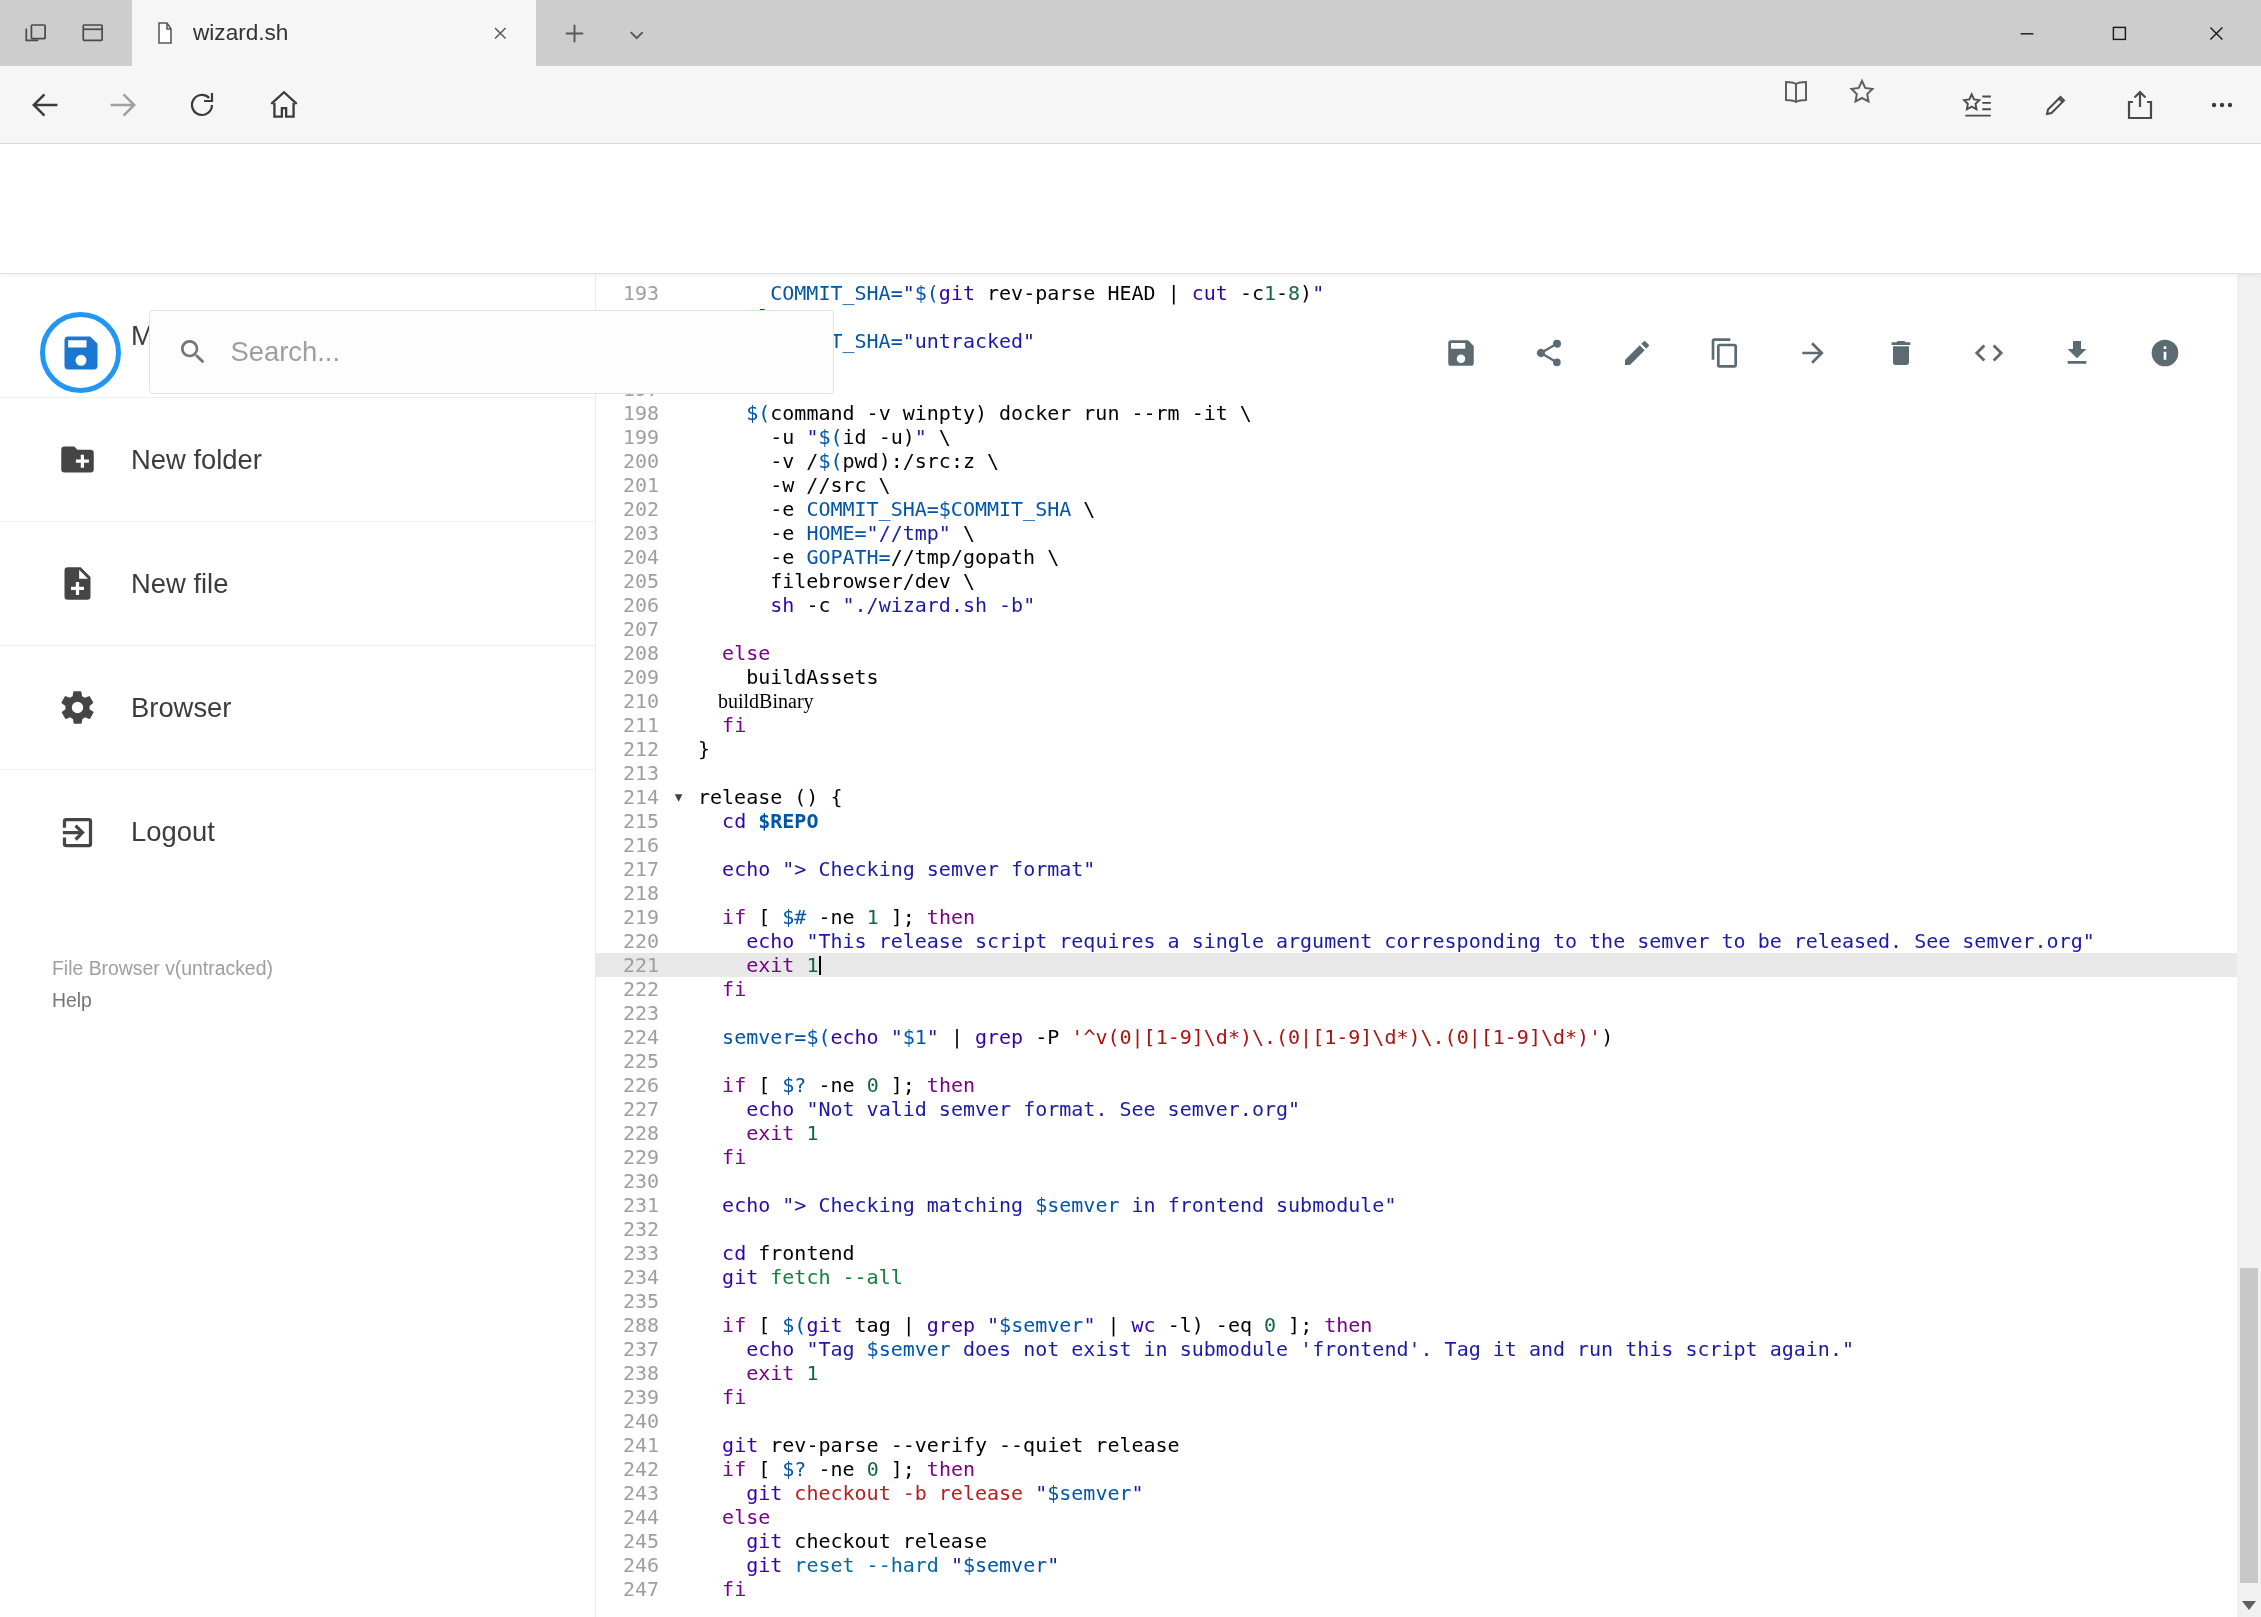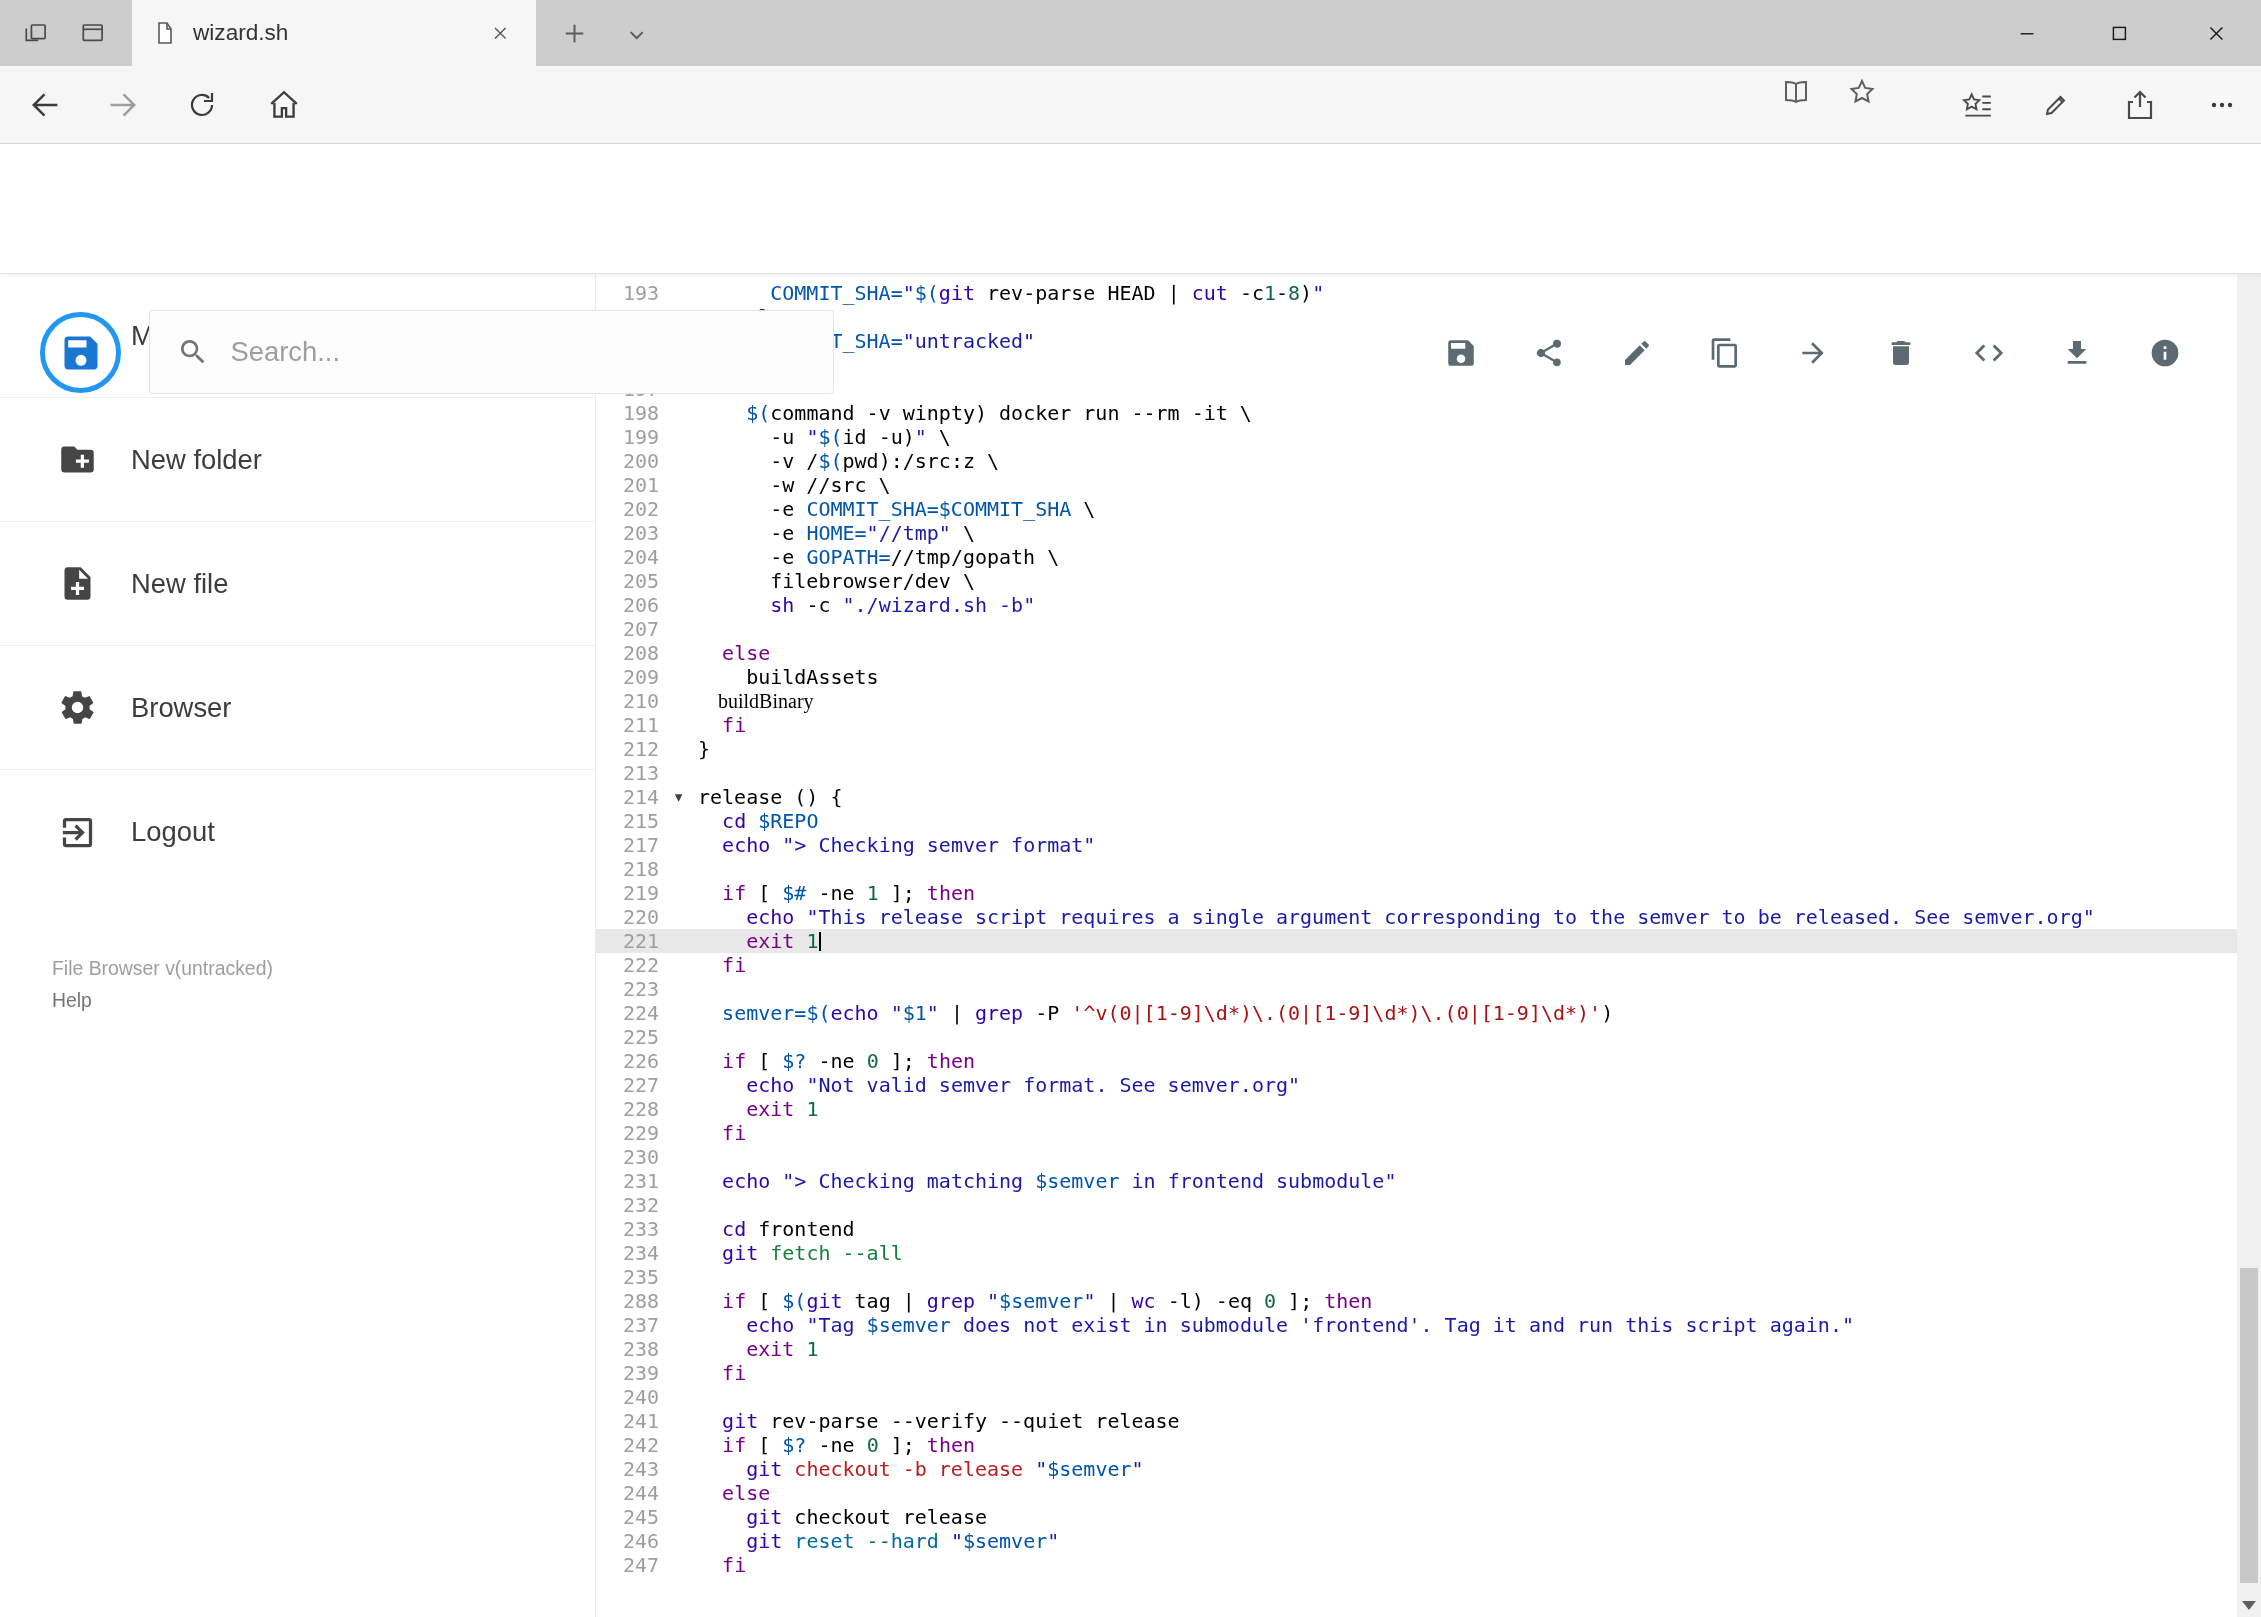--- a/index.html
+++ b/index.html
@@ -482,21 +482,26 @@
         <span class="codetext"></span>
       </div>
       <div class="code-row">
         <span class="gut">214</span>
         <span class="foldcol">▾</span>
         <span class="codetext"><span style="color: rgb(0, 0, 0);">release () {</span></span>
       </div>
       <div class="code-row">
         <span class="gut">215</span>
         <span class="foldcol"></span>
-        <span class="codetext"><span style="color: rgb(0, 0, 0);">  </span><span style="color: rgb(51, 0, 170);">cd</span><span style="color: rgb(0, 0, 0);"> </span><span style="color: rgb(0, 85, 170);">$REPO</span></span>
+        <span class="codetext"><span style="color: rgb(0, 0, 0);">  </span><span style="color: rgb(51, 0, 170);">cd</span><span style="color: rgb(0, 0, 0);"> </span><span style="color: rgb(0, 85, 170); font-weight: bold;">$REPO</span></span>
+      </div>
+      <div class="code-row">
+        <span class="gut">216</span>
+        <span class="foldcol"></span>
+        <span class="codetext"></span>
       </div>
       <div class="code-row">
         <span class="gut">217</span>
         <span class="foldcol"></span>
         <span class="codetext"><span style="color: rgb(0, 0, 0);">  </span><span style="color: rgb(51, 0, 170);">echo</span><span style="color: rgb(0, 0, 0);"> </span><span style="color: rgb(26, 26, 166);">"&gt; Checking semver format"</span></span>
       </div>
       <div class="code-row">
         <span class="gut">218</span>
         <span class="foldcol"></span>
         <span class="codetext"></span>

